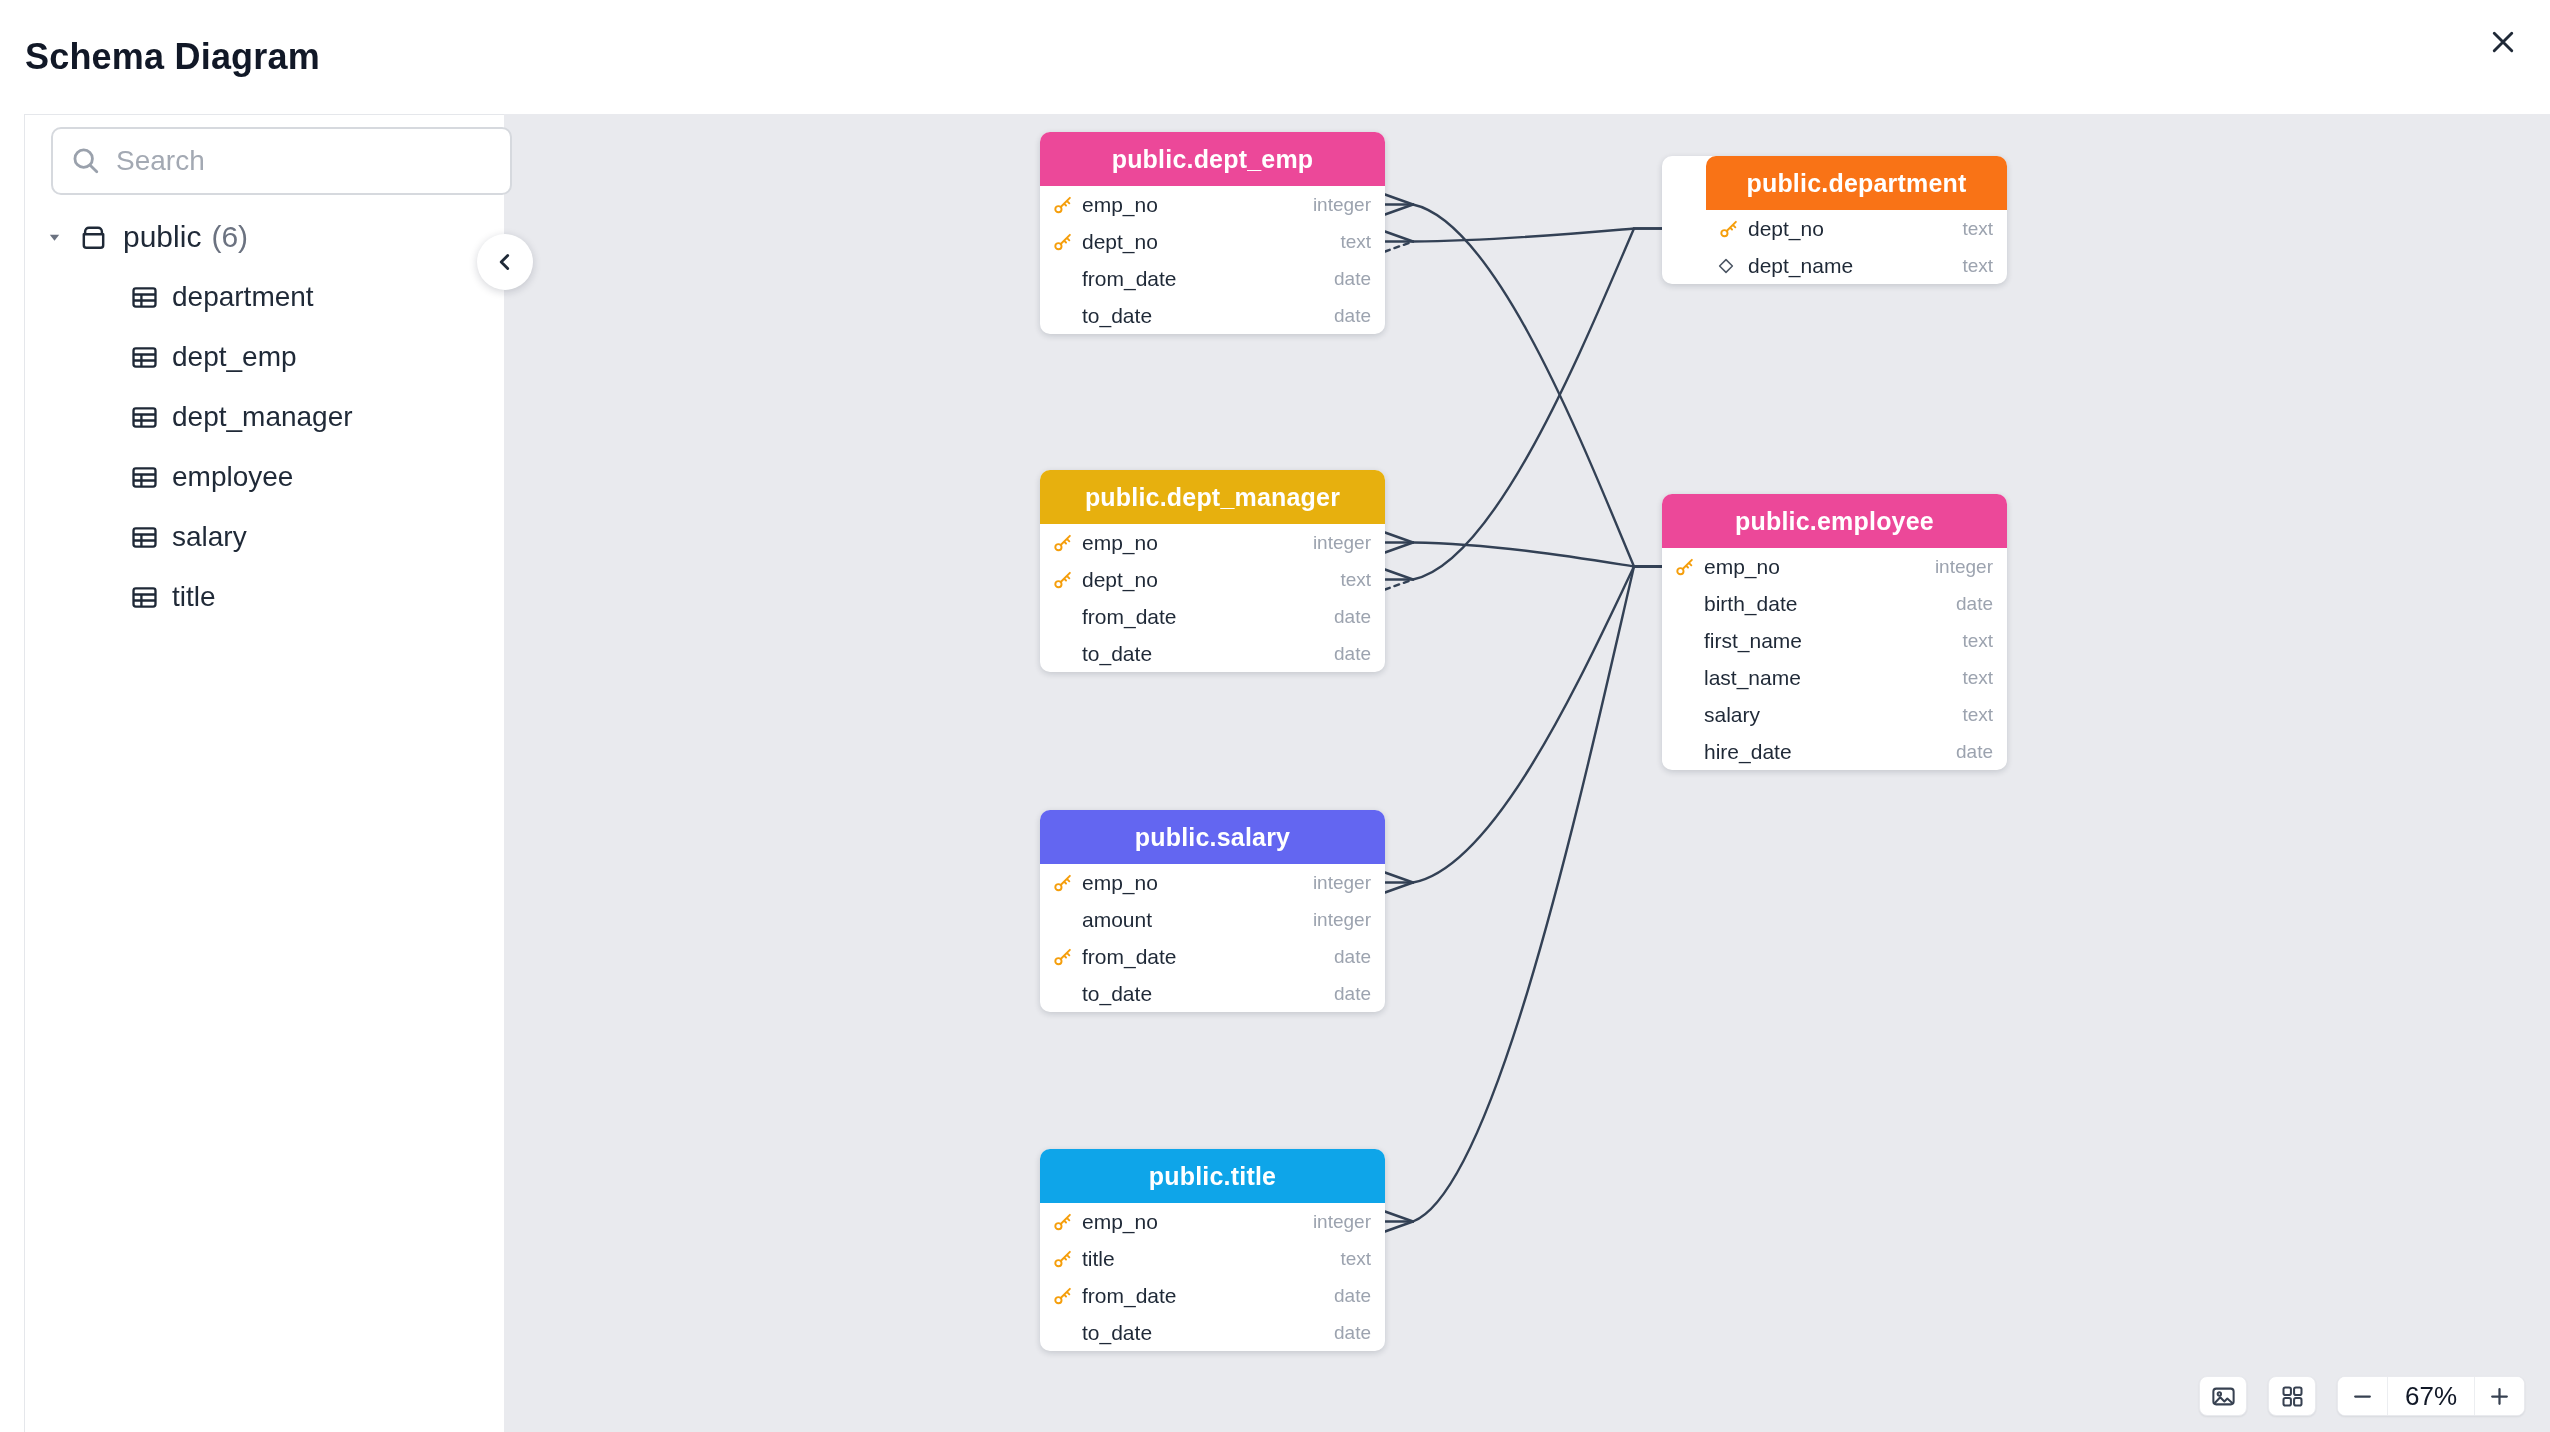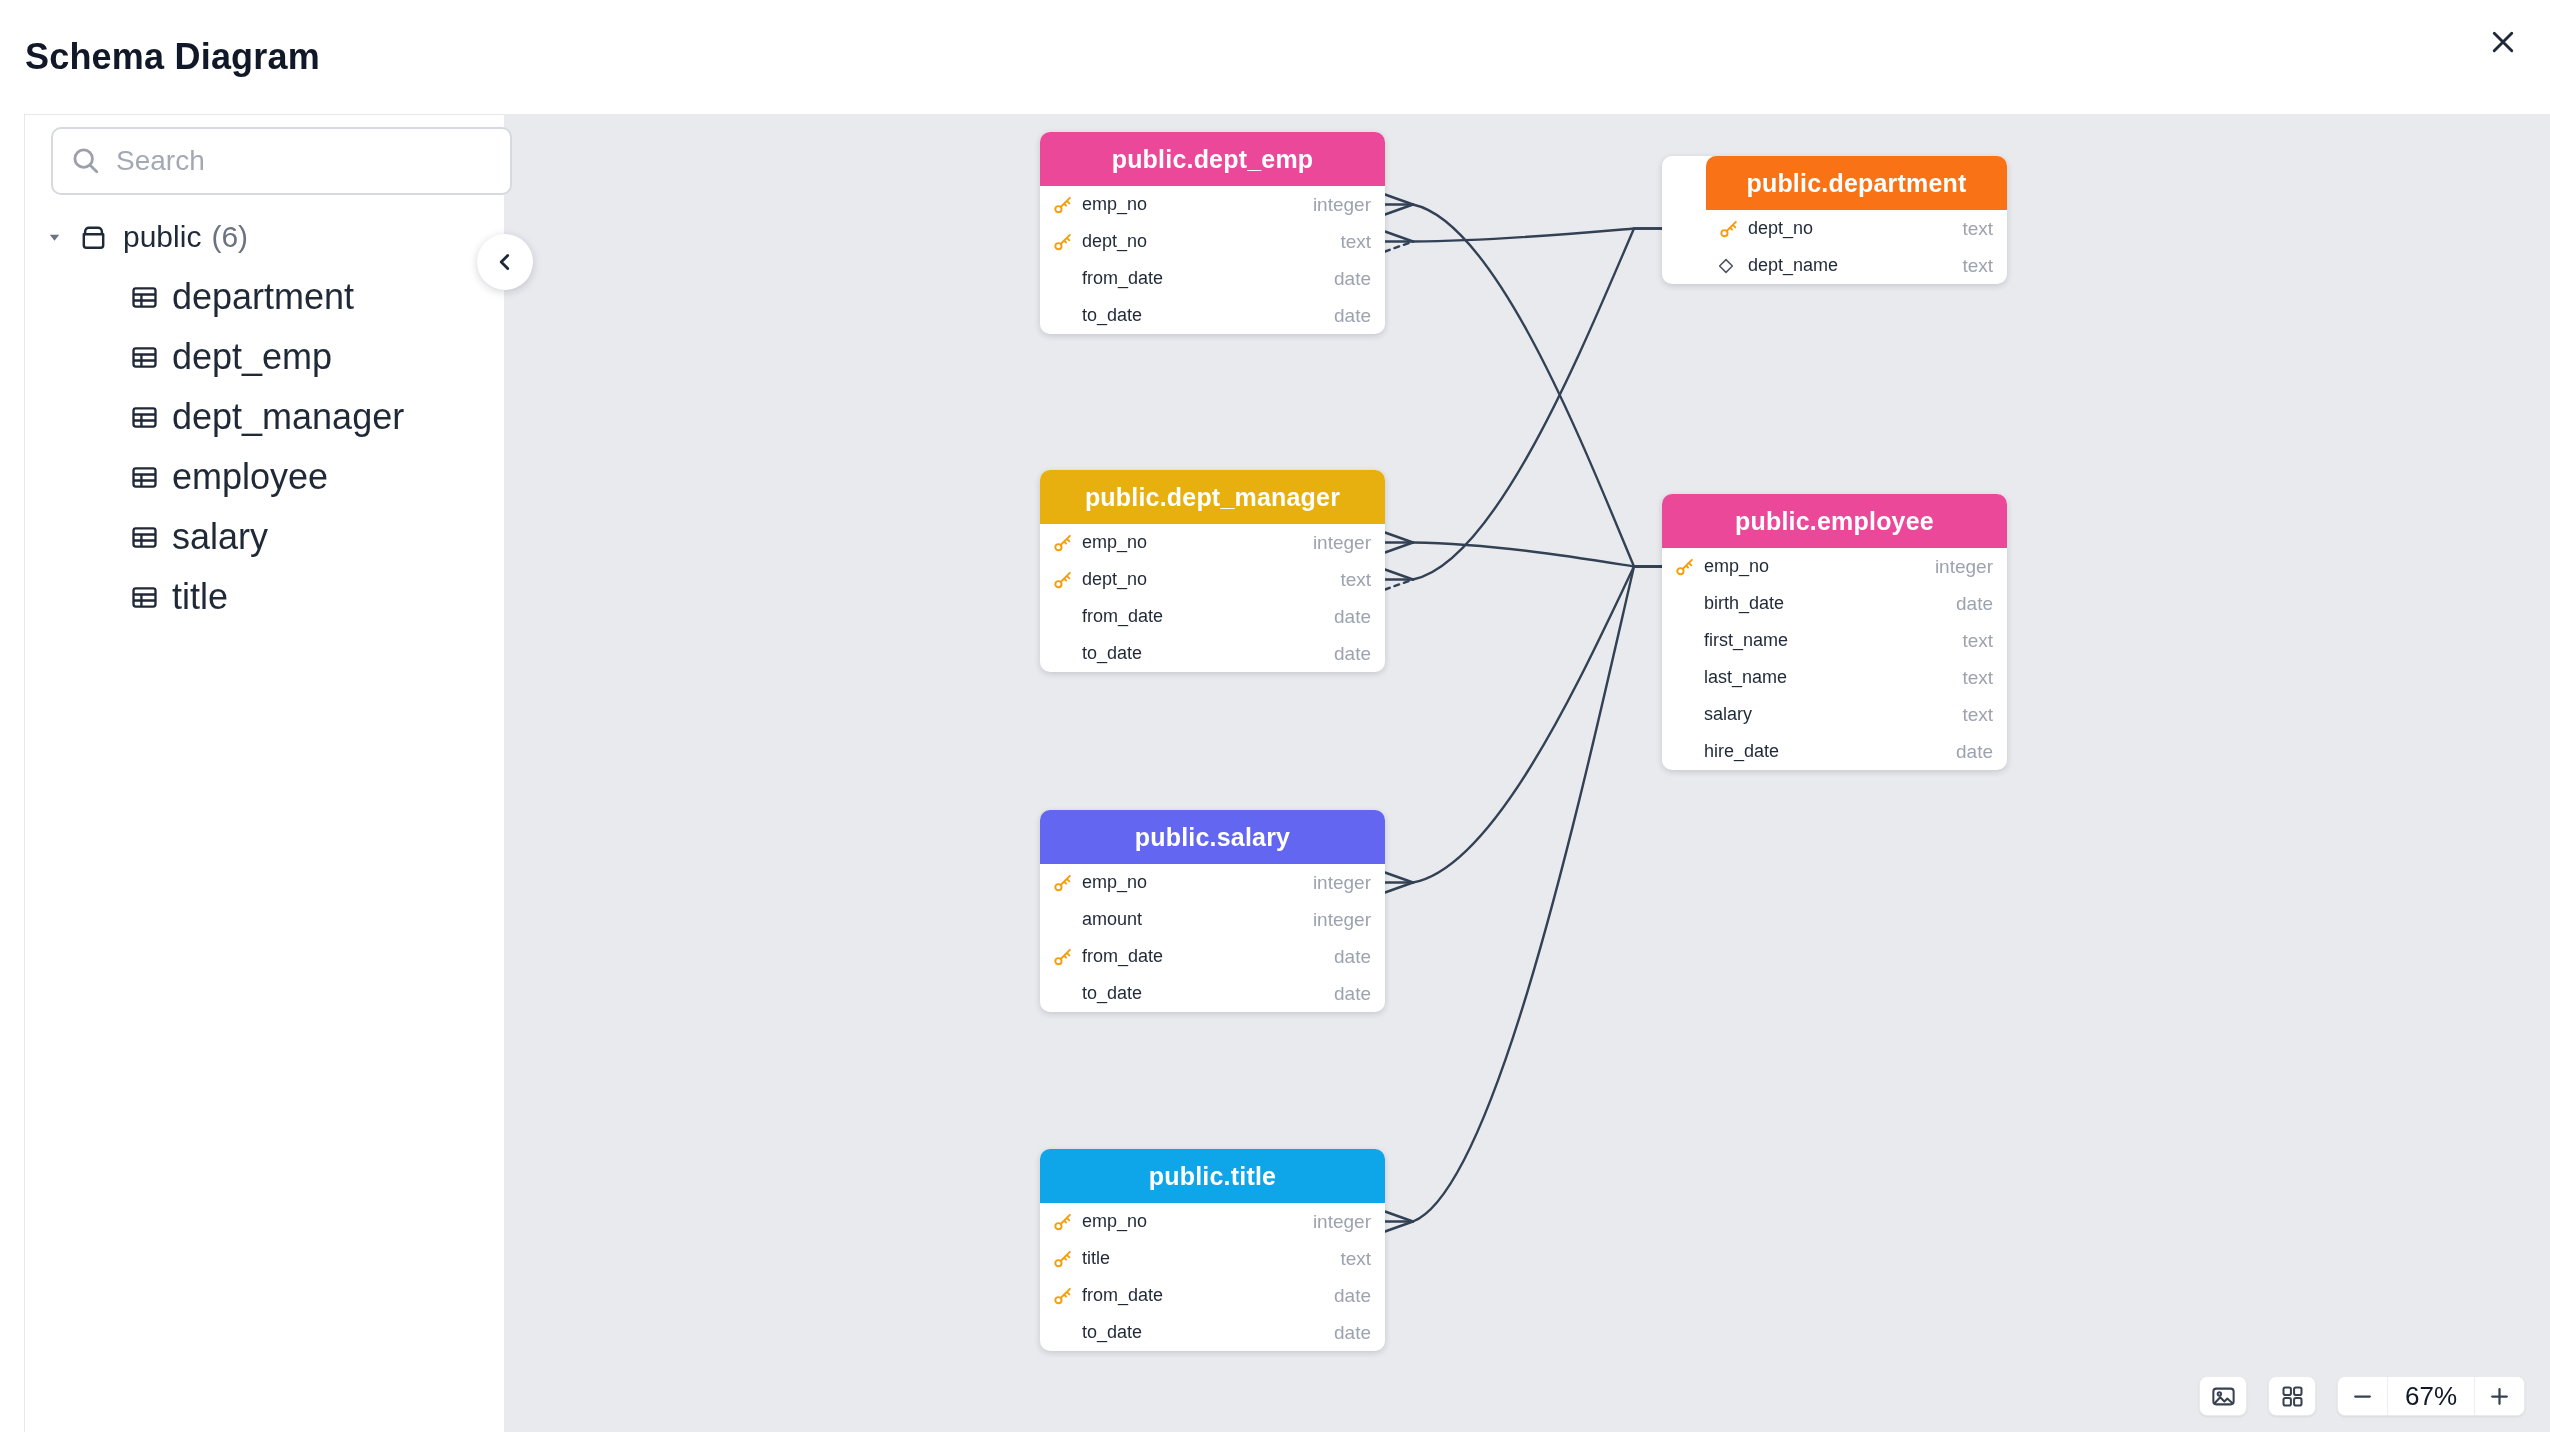--- a/index.html
+++ b/index.html
@@ -25,37 +25,37 @@
   .search-box input::placeholder { color:#a3a9b3; }
 
   .tree { position:absolute; left:0; top:92px; width:480px; }
   .tree-schema { height:60px; display:flex; align-items:center; padding-left:22px; cursor:pointer; }
   .tree-schema .caret { margin-right:16px; display:flex; }
   .tree-schema .box-ic { margin-right:14px; display:flex; }
   .tree-schema .lbl { font-size:30px; color:#1f2937; }
   .tree-schema .cnt { font-size:30px; color:#6b7280; margin-left:10px; }
   .tree-item { height:60px; display:flex; align-items:center; padding-left:104px; cursor:pointer; }
   .tree-item .tbl-ic { margin-right:12px; display:flex; }
-  .tree-item .lbl { font-size:36px; color:#1f2937; }
+  .tree-item .lbl { font-size:28px; color:#1f2937; }
 
   .collapse-btn { position:absolute; left:477px; top:234px; width:56px; height:56px; border-radius:50%;
                   background:#fff; border:none; box-shadow:0 2px 8px rgba(15,23,42,.18);
                   display:flex; align-items:center; justify-content:center; cursor:pointer; z-index:6; }
 
   
   .canvas { position:absolute; left:504px; top:114px; width:2046px; height:1318px; background:#e9eaee; }
   svg.edges { position:absolute; left:0; top:0; z-index:1; pointer-events:none; }
 
   .card { position:absolute; width:345px; border-radius:10px; background:#fff; z-index:2;
           box-shadow:0 2px 6px rgba(15,23,42,.16); }
   .card-header { height:54px; border-radius:10px 10px 0 0; display:flex; align-items:center; justify-content:center;
                  color:#fff; font-size:25px; font-weight:700; cursor:grab; letter-spacing:0.2px; }
   .card-row { height:37px; display:flex; align-items:center; padding:0 14px 0 12px; }
   .card-row .col-ic { width:30px; display:flex; align-items:center; justify-content:flex-start; }
-  .card-row .col-name { flex:1; font-size:18px; color:#1f2937; }
+  .card-row .col-name { flex:1; font-size:21px; color:#1f2937; }
   .card-row .col-type { font-size:19px; color:#9ca3af; }
 
   
   .view-toolbar { position:absolute; left:2199px; top:1376px; height:40px; display:flex; align-items:center; z-index:5; }
   .tb-btn { width:48px; height:40px; background:#fff; border:1px solid #e9eaee; border-radius:8px;
             display:flex; align-items:center; justify-content:center; cursor:pointer;
             box-shadow:0 1px 2px rgba(15,23,42,.08); }
   .tb-btn + .tb-btn { margin-left:21px; }
   .zoom-group { margin-left:21px; height:40px; display:flex; align-items:stretch; background:#fff;
                 border:1px solid #e9eaee; border-radius:8px; overflow:hidden;

